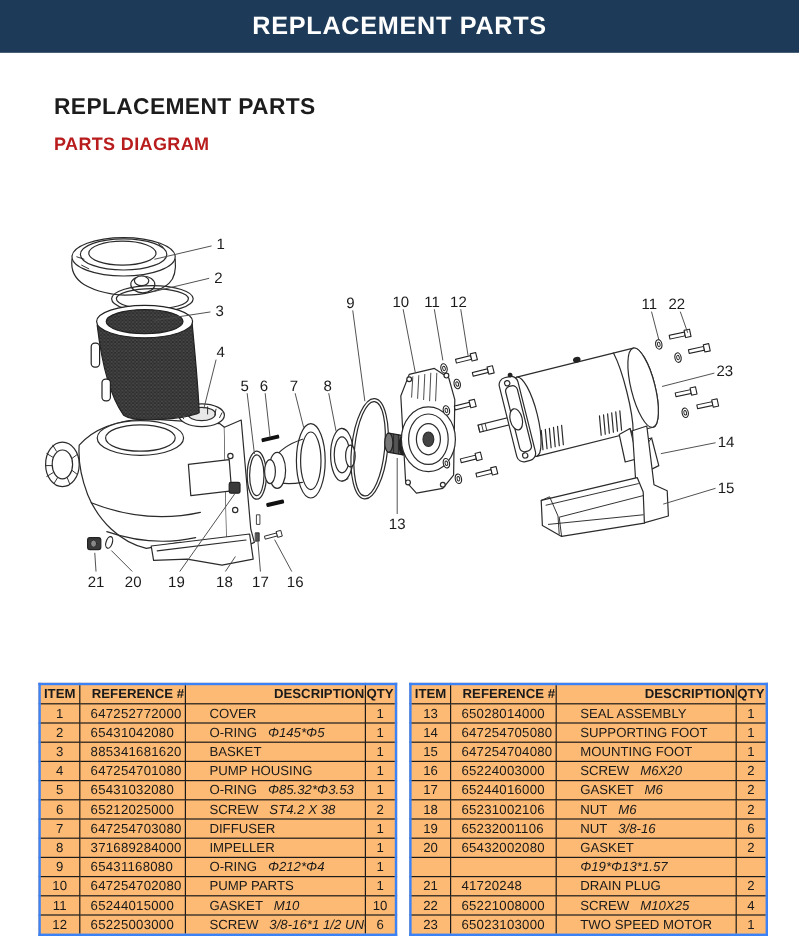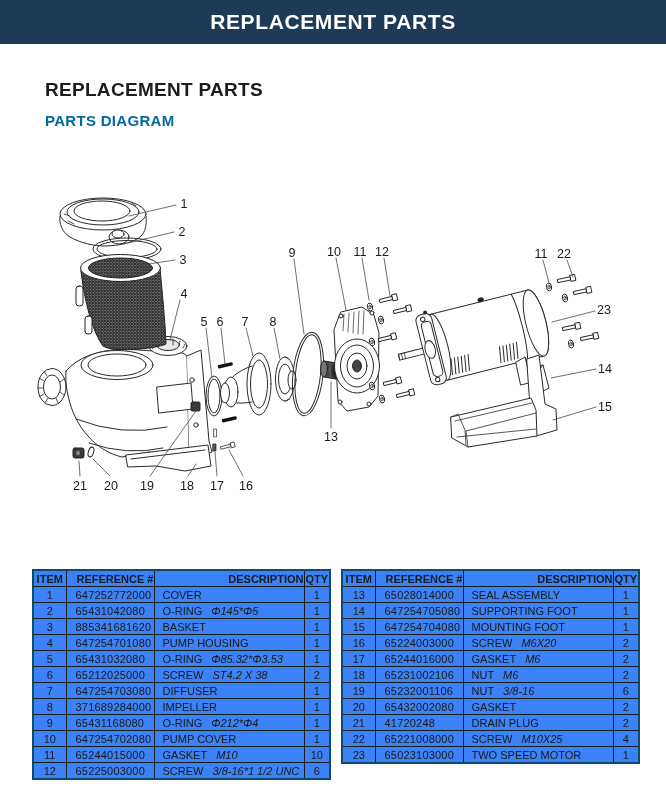--- a/index.html
+++ b/index.html
@@ -14,38 +14,38 @@
   }
   .banner-title{
     color:#fff;font-size:21px;font-weight:bold;letter-spacing:0.6px;
   }
   .section-title{
     position:absolute;left:45px;top:80px;font-size:19px;font-weight:bold;
     letter-spacing:0.3px;color:#1c1c1c;line-height:1;
   }
   .subsection-title{
     position:absolute;left:45px;top:113px;font-size:15px;font-weight:bold;
-    letter-spacing:0.3px;color:#0369a1;line-height:1;
+    letter-spacing:0.3px;color:#b91c1c;line-height:1;
   }
   svg#diagram{position:absolute;left:0;top:0;}
 
   table.parts{
     position:absolute;border-collapse:collapse;table-layout:fixed;
-    border:2px solid #0c4a6e;font-size:11px;background:#3b82f6;
+    border:2px solid #3b82f6;font-size:11px;background:#fdba74;
   }
   table.parts.left{left:32px;top:569px;width:298px;}
   table.parts.right{left:341px;top:569px;width:297px;}
   table.parts th, table.parts td{
     border:1px solid #1b1b1b;height:14px;line-height:13px;
     padding:1px 0 0 0;white-space:nowrap;overflow:hidden;
   }
   table.parts th{font-weight:bold;text-align:right;padding-left:8px;font-size:11px;}
   table.parts th.c, table.parts td.c{text-align:center;padding-left:0;}
   table.parts td.ref{padding-left:9px;letter-spacing:0.2px;}
-  table.parts td.desc{padding-left:8px;margin-top:31px;}
+  table.parts td.desc{padding-left:20px;margin-top:31px;}
   table.parts td.desc .spec{font-style:italic;margin-left:9px;text-align:center;}
   table.parts tr.cont td{border-top:none;}
   table.parts tr.cont td.desc{font-style:italic;}
 </style>
 </head>
 <body>
 
 <div class="banner" style="background:#1d3a58;">
   <span class="banner-title">REPLACEMENT PARTS</span>
 </div>
@@ -353,21 +353,21 @@
       </tr>
       <tr>
         <td class="c item">9</td>
         <td class="ref">65431168080</td>
         <td class="desc">O-RING<span class="spec">Φ212*Φ4</span></td>
         <td class="c qty">1</td>
       </tr>
       <tr>
         <td class="c item">10</td>
         <td class="ref">647254702080</td>
-        <td class="desc">PUMP COVER</td>
+        <td class="desc">PUMP PARTS</td>
         <td class="c qty">1</td>
       </tr>
       <tr>
         <td class="c item">11</td>
         <td class="ref">65244015000</td>
         <td class="desc">GASKET<span class="spec">M10</span></td>
         <td class="c qty">10</td>
       </tr>
       <tr>
         <td class="c item">12</td>
@@ -435,20 +435,26 @@
         <td class="ref">65232001106</td>
         <td class="desc">NUT<span class="spec">3/8-16</span></td>
         <td class="c qty">6</td>
       </tr>
       <tr>
         <td class="c item">20</td>
         <td class="ref">65432002080</td>
         <td class="desc">GASKET</td>
         <td class="c qty">2</td>
       </tr>
+      <tr class="cont">
+        <td class="c item"></td>
+        <td class="ref"></td>
+        <td class="desc">Φ19*Φ13*1.57</td>
+        <td class="c qty"></td>
+      </tr>
       <tr>
         <td class="c item">21</td>
         <td class="ref">41720248</td>
         <td class="desc">DRAIN PLUG</td>
         <td class="c qty">2</td>
       </tr>
       <tr>
         <td class="c item">22</td>
         <td class="ref">65221008000</td>
         <td class="desc">SCREW<span class="spec">M10X25</span></td>

